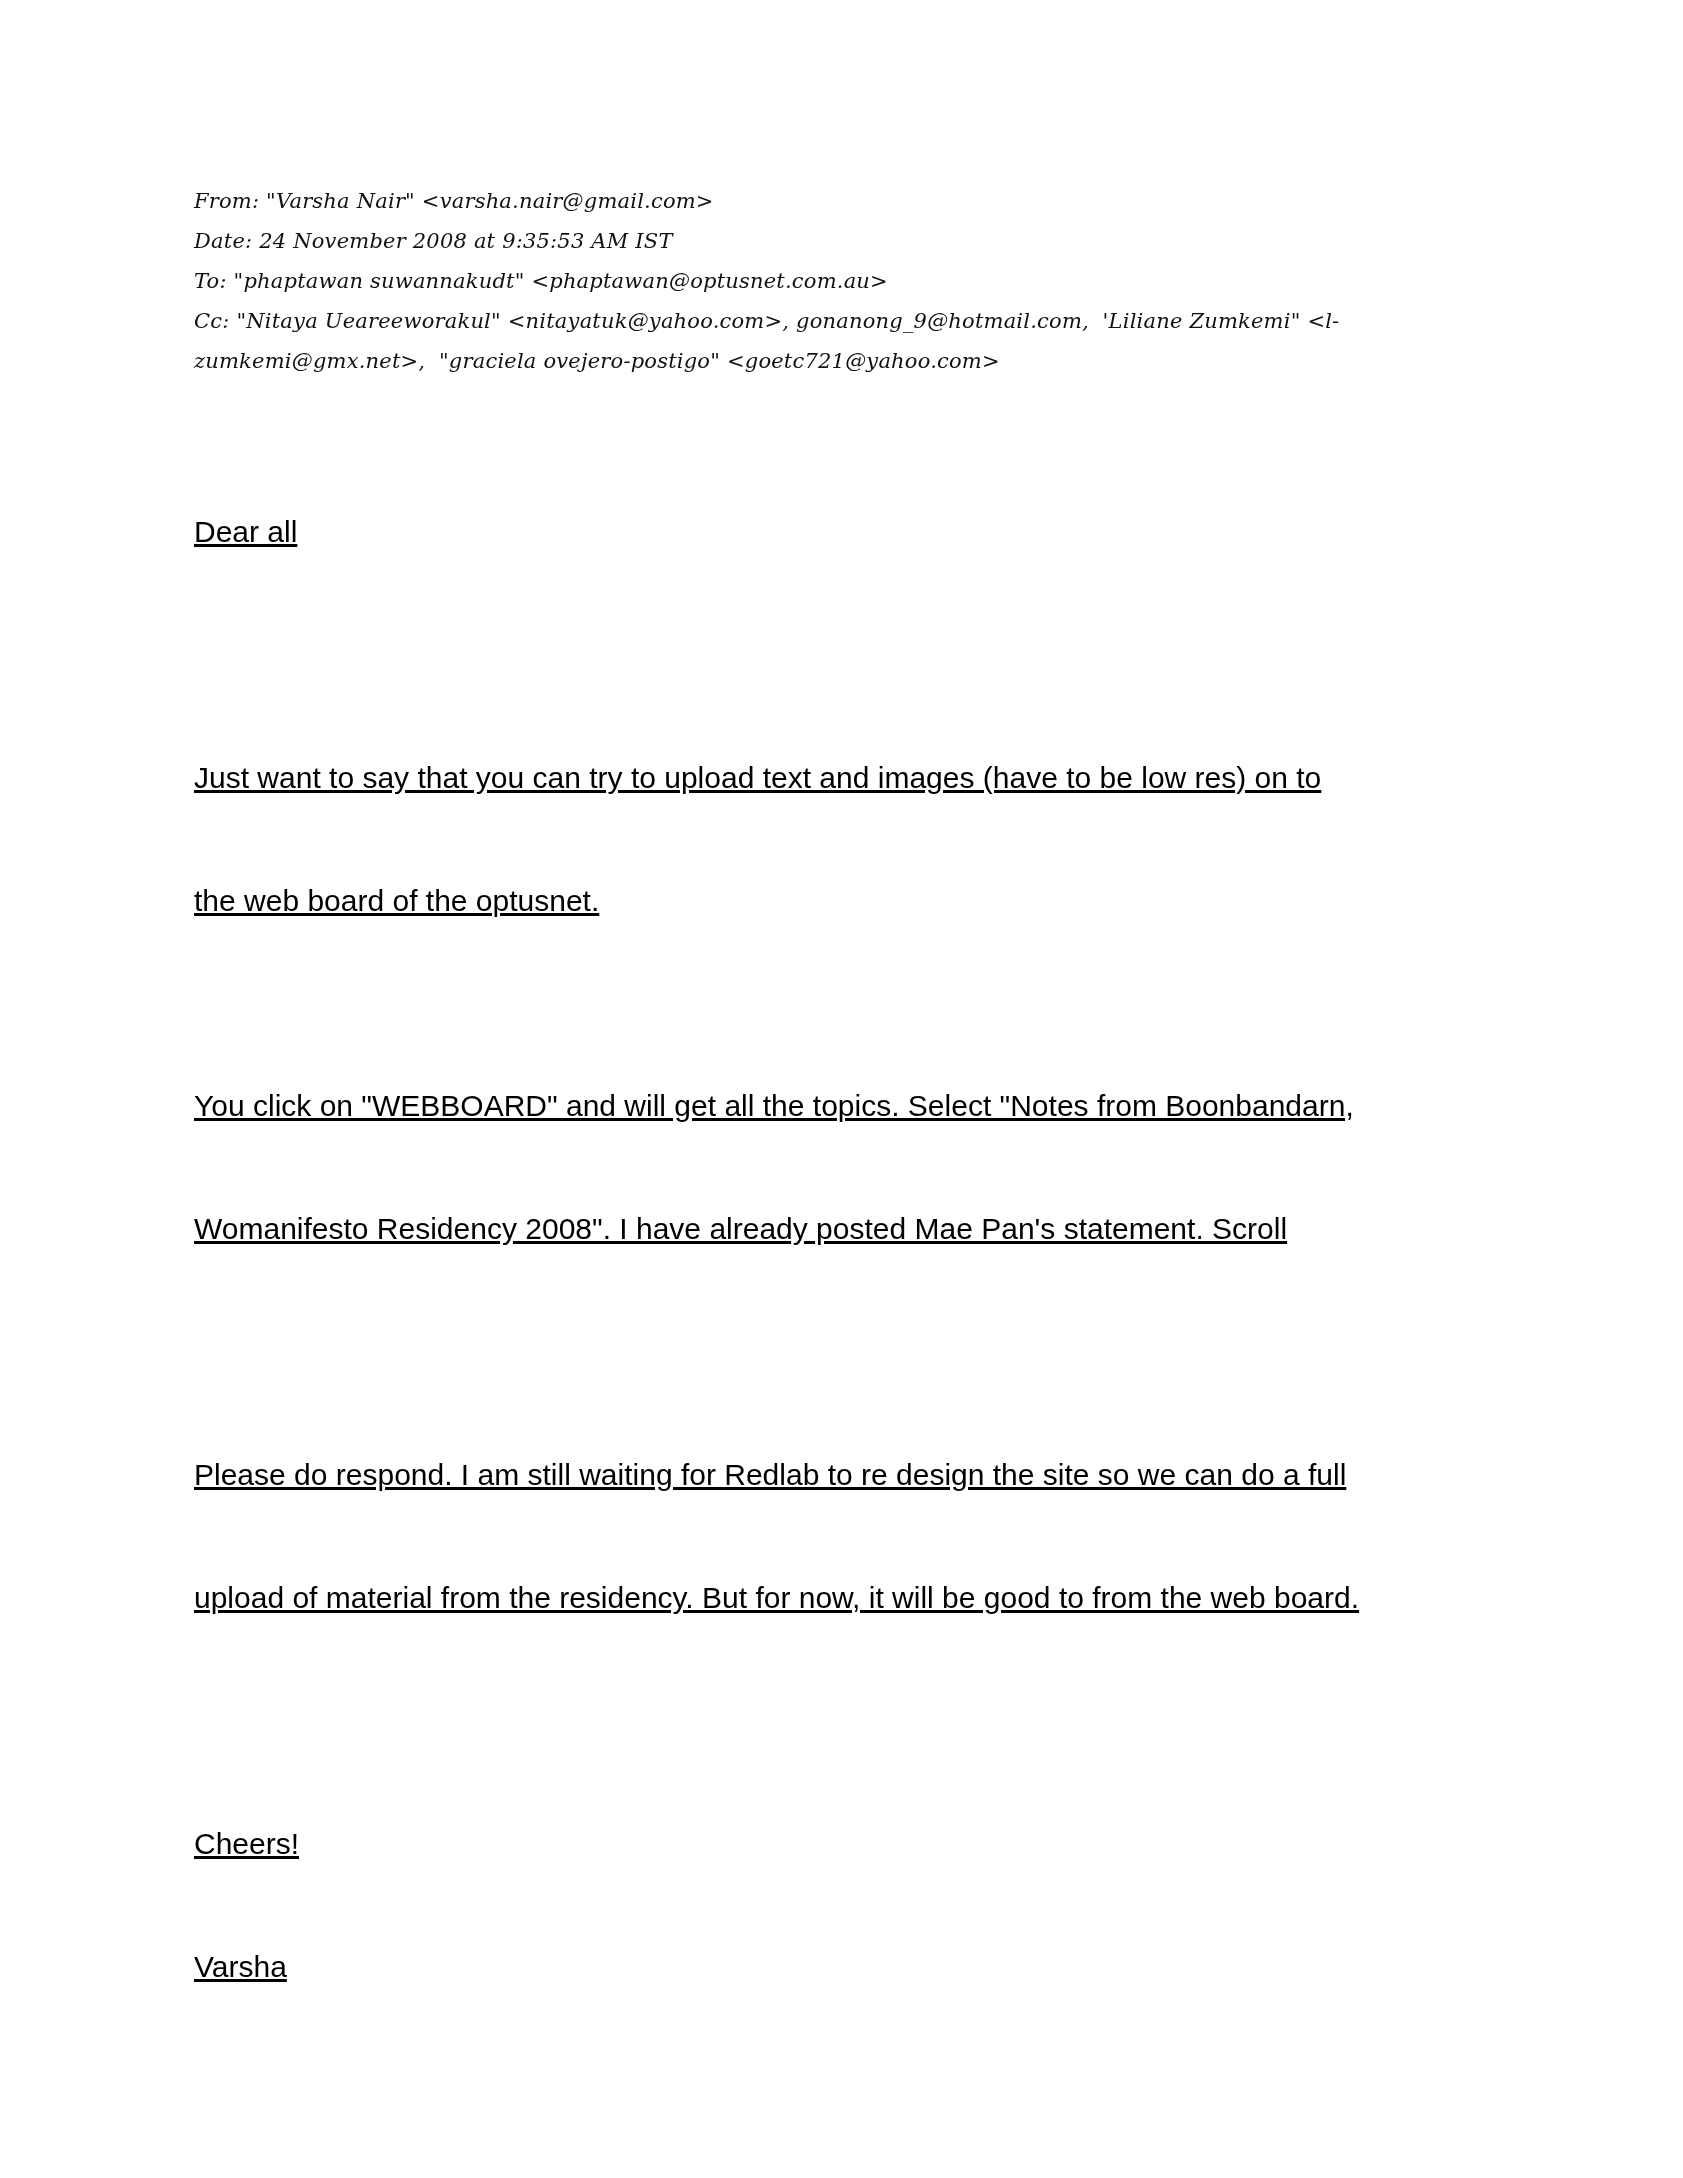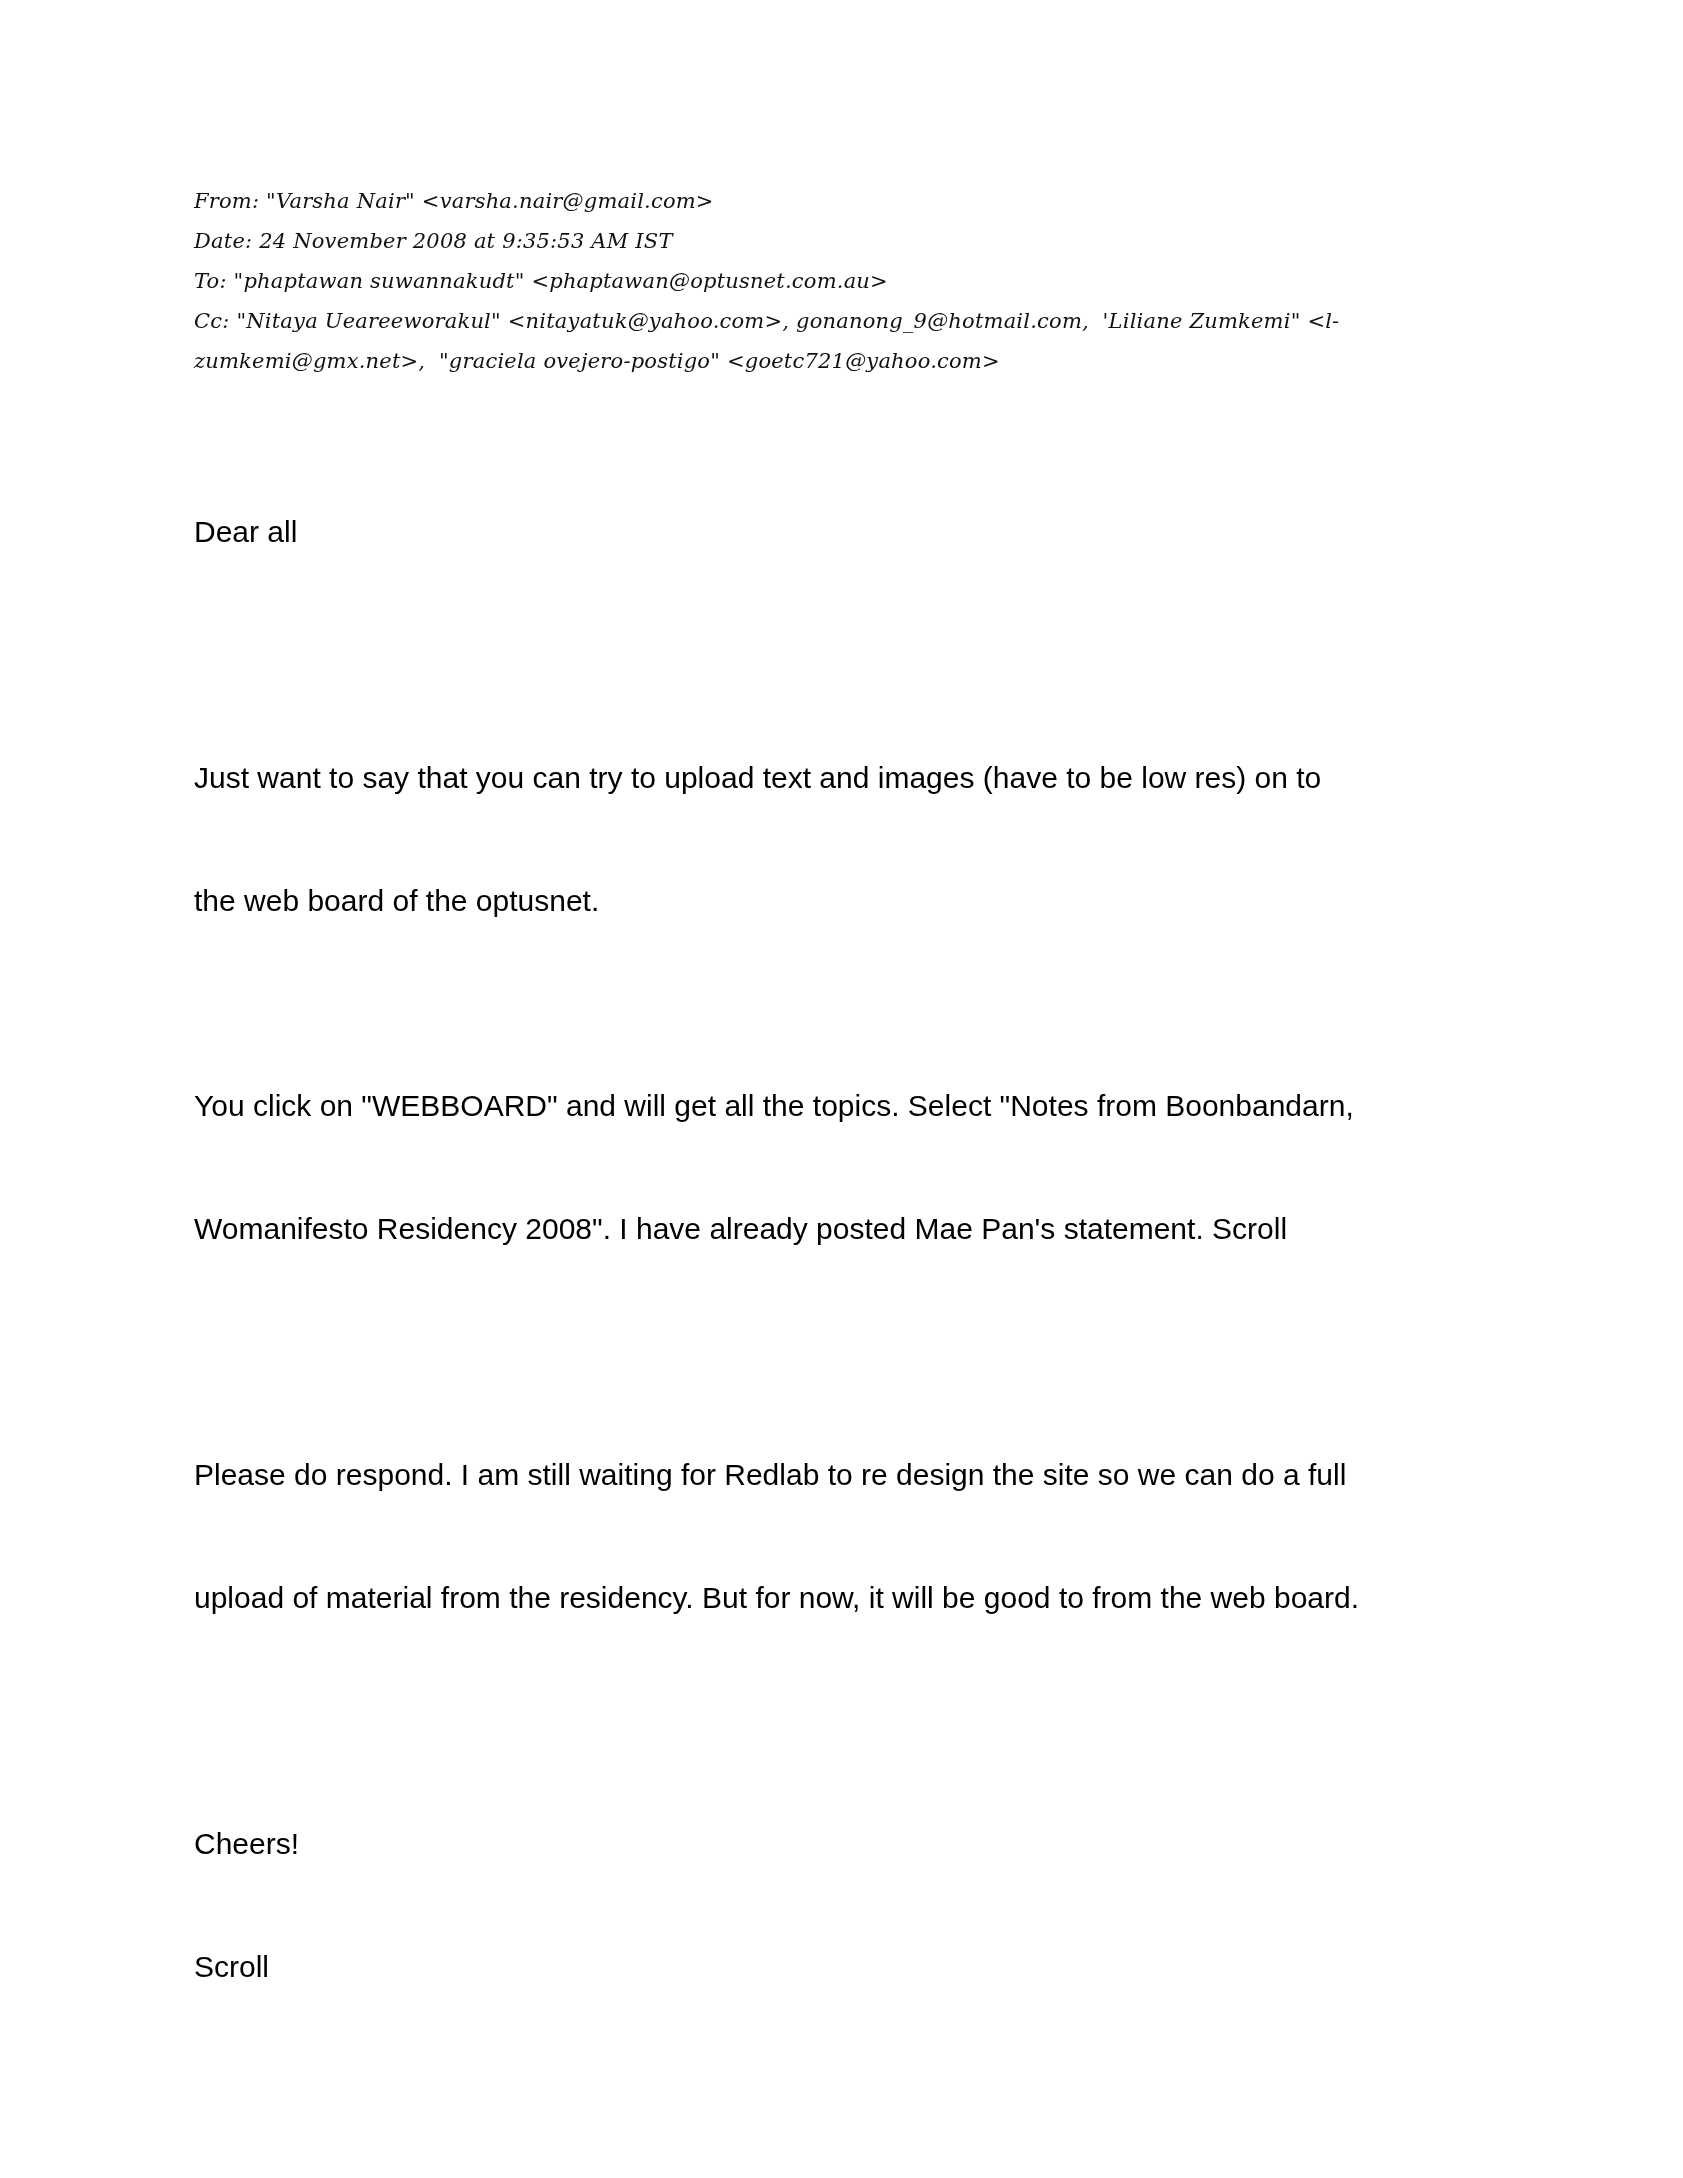--- a/index.html
+++ b/index.html
@@ -66,20 +66,21 @@
     white-space: pre-wrap;
   }
   .mail-body .para.tight {
     margin-bottom: 0;
   }
   .mail-body .para:last-child {
     margin-bottom: 0;
   }
   .mail-body .line {
     display: block;
+    text-decoration: underline;
   }
 </style>
 </head>
 <body>
 
 <div class="page">
 
   <div class="content">
 
     <div class="mail-header">
@@ -106,20 +107,20 @@
         <span class="line">Womanifesto Residency 2008". I have already posted Mae Pan's statement. Scroll</span>
       </div>
 
       <div class="para">
         <span class="line">Please do respond. I am still waiting for Redlab to re design the site so we can do a full</span>
         <span class="line">upload of material from the residency. But for now, it will be good to from the web board.</span>
       </div>
 
       <div class="para">
         <span class="line">Cheers!</span>
-        <span class="line">Scroll</span>
+        <span class="line">Varsha</span>
       </div>
 
     </div>
 
   </div>
 </div>
 
 
 </body></html>

